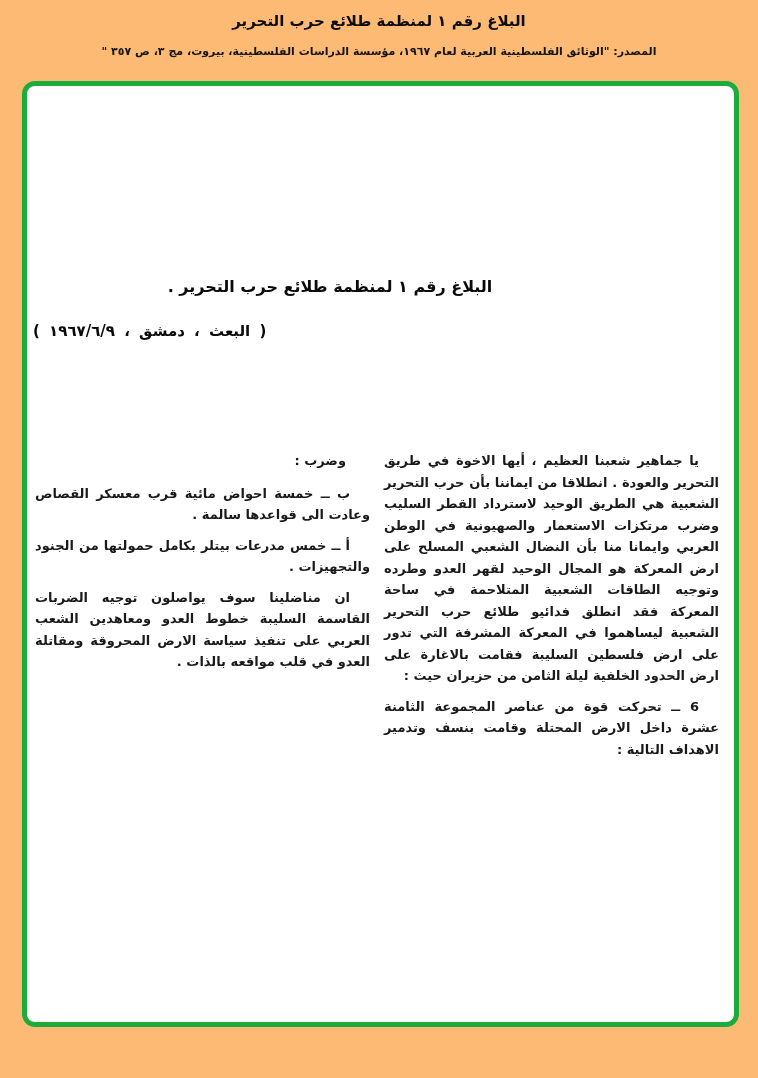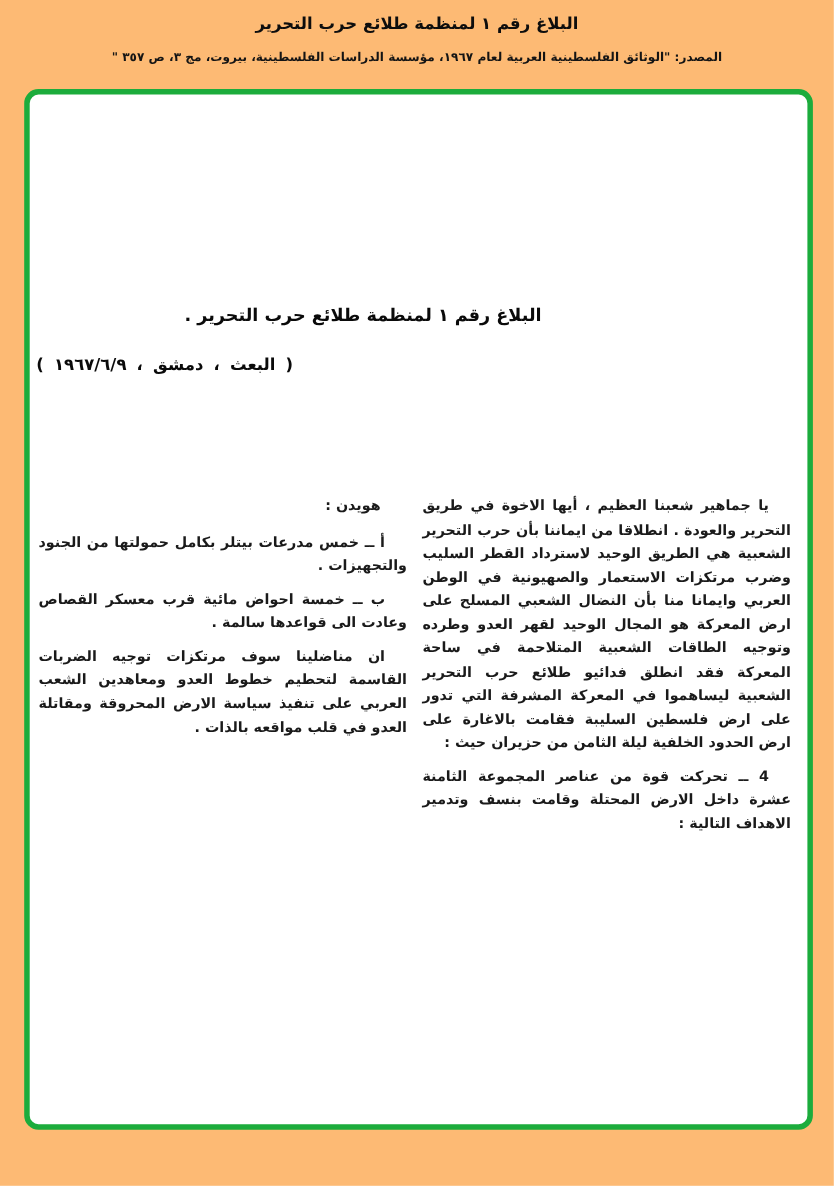--- a/index.html
+++ b/index.html
@@ -74,25 +74,25 @@
   <div class="frame" style="border-color: rgb(28, 172, 60);"></div>
 
   <div class="doc-title">البلاغ رقم ١ لمنظمة طلائع حرب التحرير .</div>
 
   <div class="doc-dateline">( البعث ، دمشق ، ١٩٦٧/٦/٩ )</div>
 
   <div class="columns">
 
     <div class="col">
       <p>يا جماهير شعبنا العظيم ، أيها الاخوة في طريق التحرير والعودة . انطلاقا من ايماننا بأن حرب التحرير الشعبية هي الطريق الوحيد لاسترداد القطر السليب وضرب مرتكزات الاستعمار والصهيونية في الوطن العربي وايمانا منا بأن النضال الشعبي المسلح على ارض المعركة هو المجال الوحيد لقهر العدو وطرده وتوجيه الطاقات الشعبية المتلاحمة في ساحة المعركة فقد انطلق فدائيو طلائع حرب التحرير الشعبية ليساهموا في المعركة المشرفة التي تدور على ارض فلسطين السليبة فقامت بالاغارة على ارض الحدود الخلفية ليلة الثامن من حزيران حيث :</p>
-      <p>4 ــ تحركت قوة من عناصر المجموعة الثامنة عشرة داخل الارض المحتلة وقامت بنسف وتدمير الاهداف التالية :</p>
+      <p>6 ــ تحركت قوة من عناصر المجموعة الثامنة عشرة داخل الارض المحتلة وقامت بنسف وتدمير الاهداف التالية :</p>
     </div>
 
     <div class="col">
-      <p class="lead-word">هويدن :</p>
+      <p class="lead-word">وضرب :</p>
+      <p>ب ــ خمسة احواض مائية قرب معسكر القصاص وعادت الى قواعدها سالمة .</p>
       <p>أ ــ خمس مدرعات بيتلر بكامل حمولتها من الجنود والتجهيزات .</p>
-      <p>ب ــ خمسة احواض مائية قرب معسكر القصاص وعادت الى قواعدها سالمة .</p>
-      <p>ان مناضلينا سوف مرتكزات توجيه الضربات القاسمة لتحطيم خطوط العدو ومعاهدين الشعب العربي على تنفيذ سياسة الارض المحروقة ومقاتلة العدو في قلب مواقعه بالذات .</p>
+      <p>ان مناضلينا سوف يواصلون توجيه الضربات القاسمة السليبة خطوط العدو ومعاهدين الشعب العربي على تنفيذ سياسة الارض المحروقة ومقاتلة العدو في قلب مواقعه بالذات .</p>
     </div>
 
   </div>
 
 </div>
 
 </body></html>

